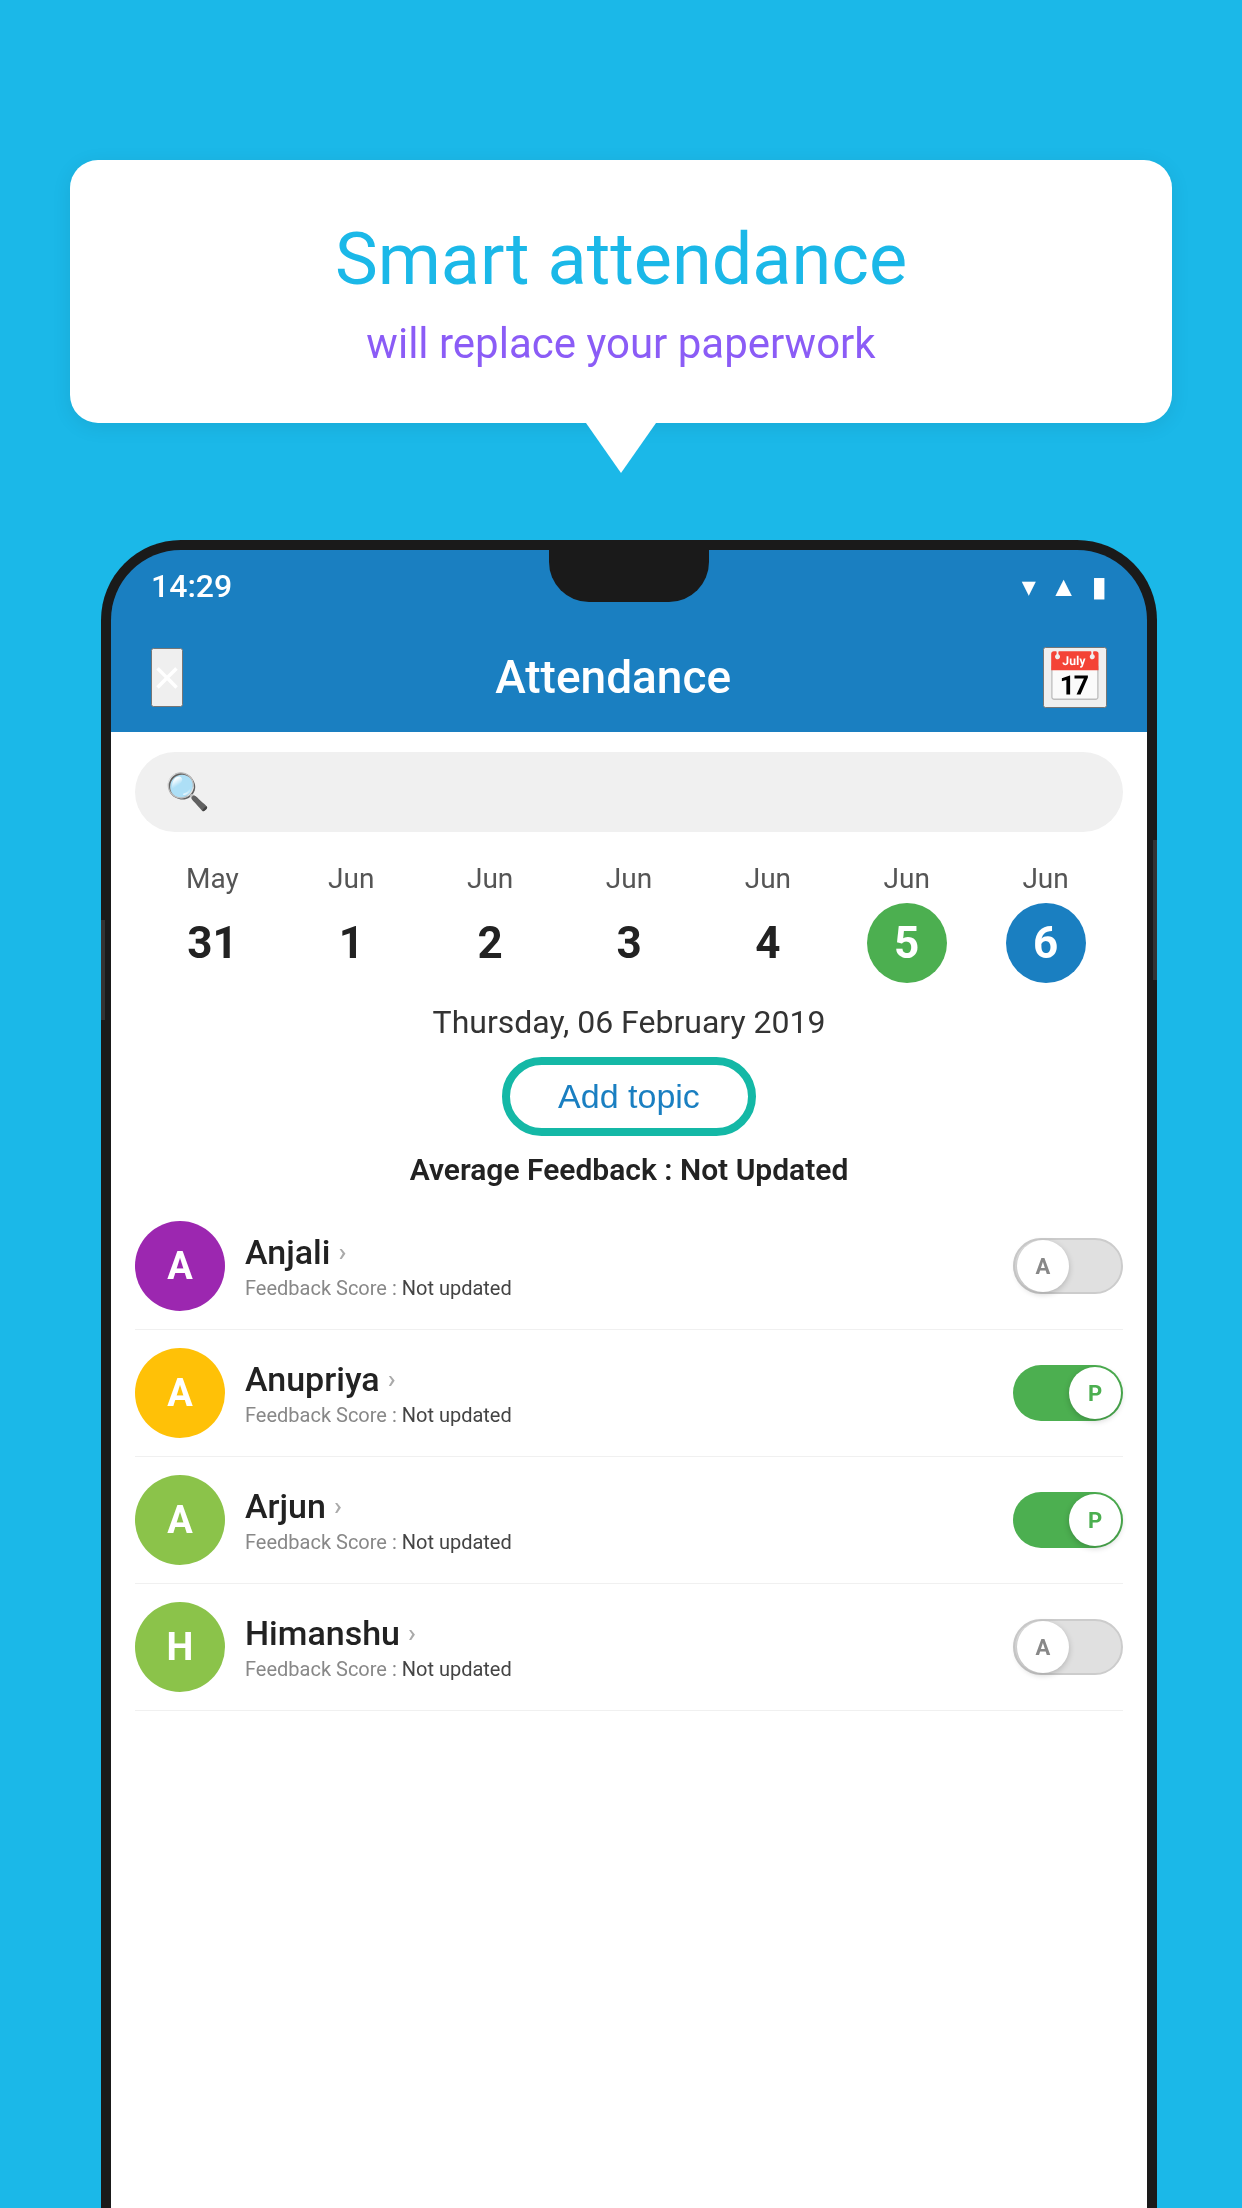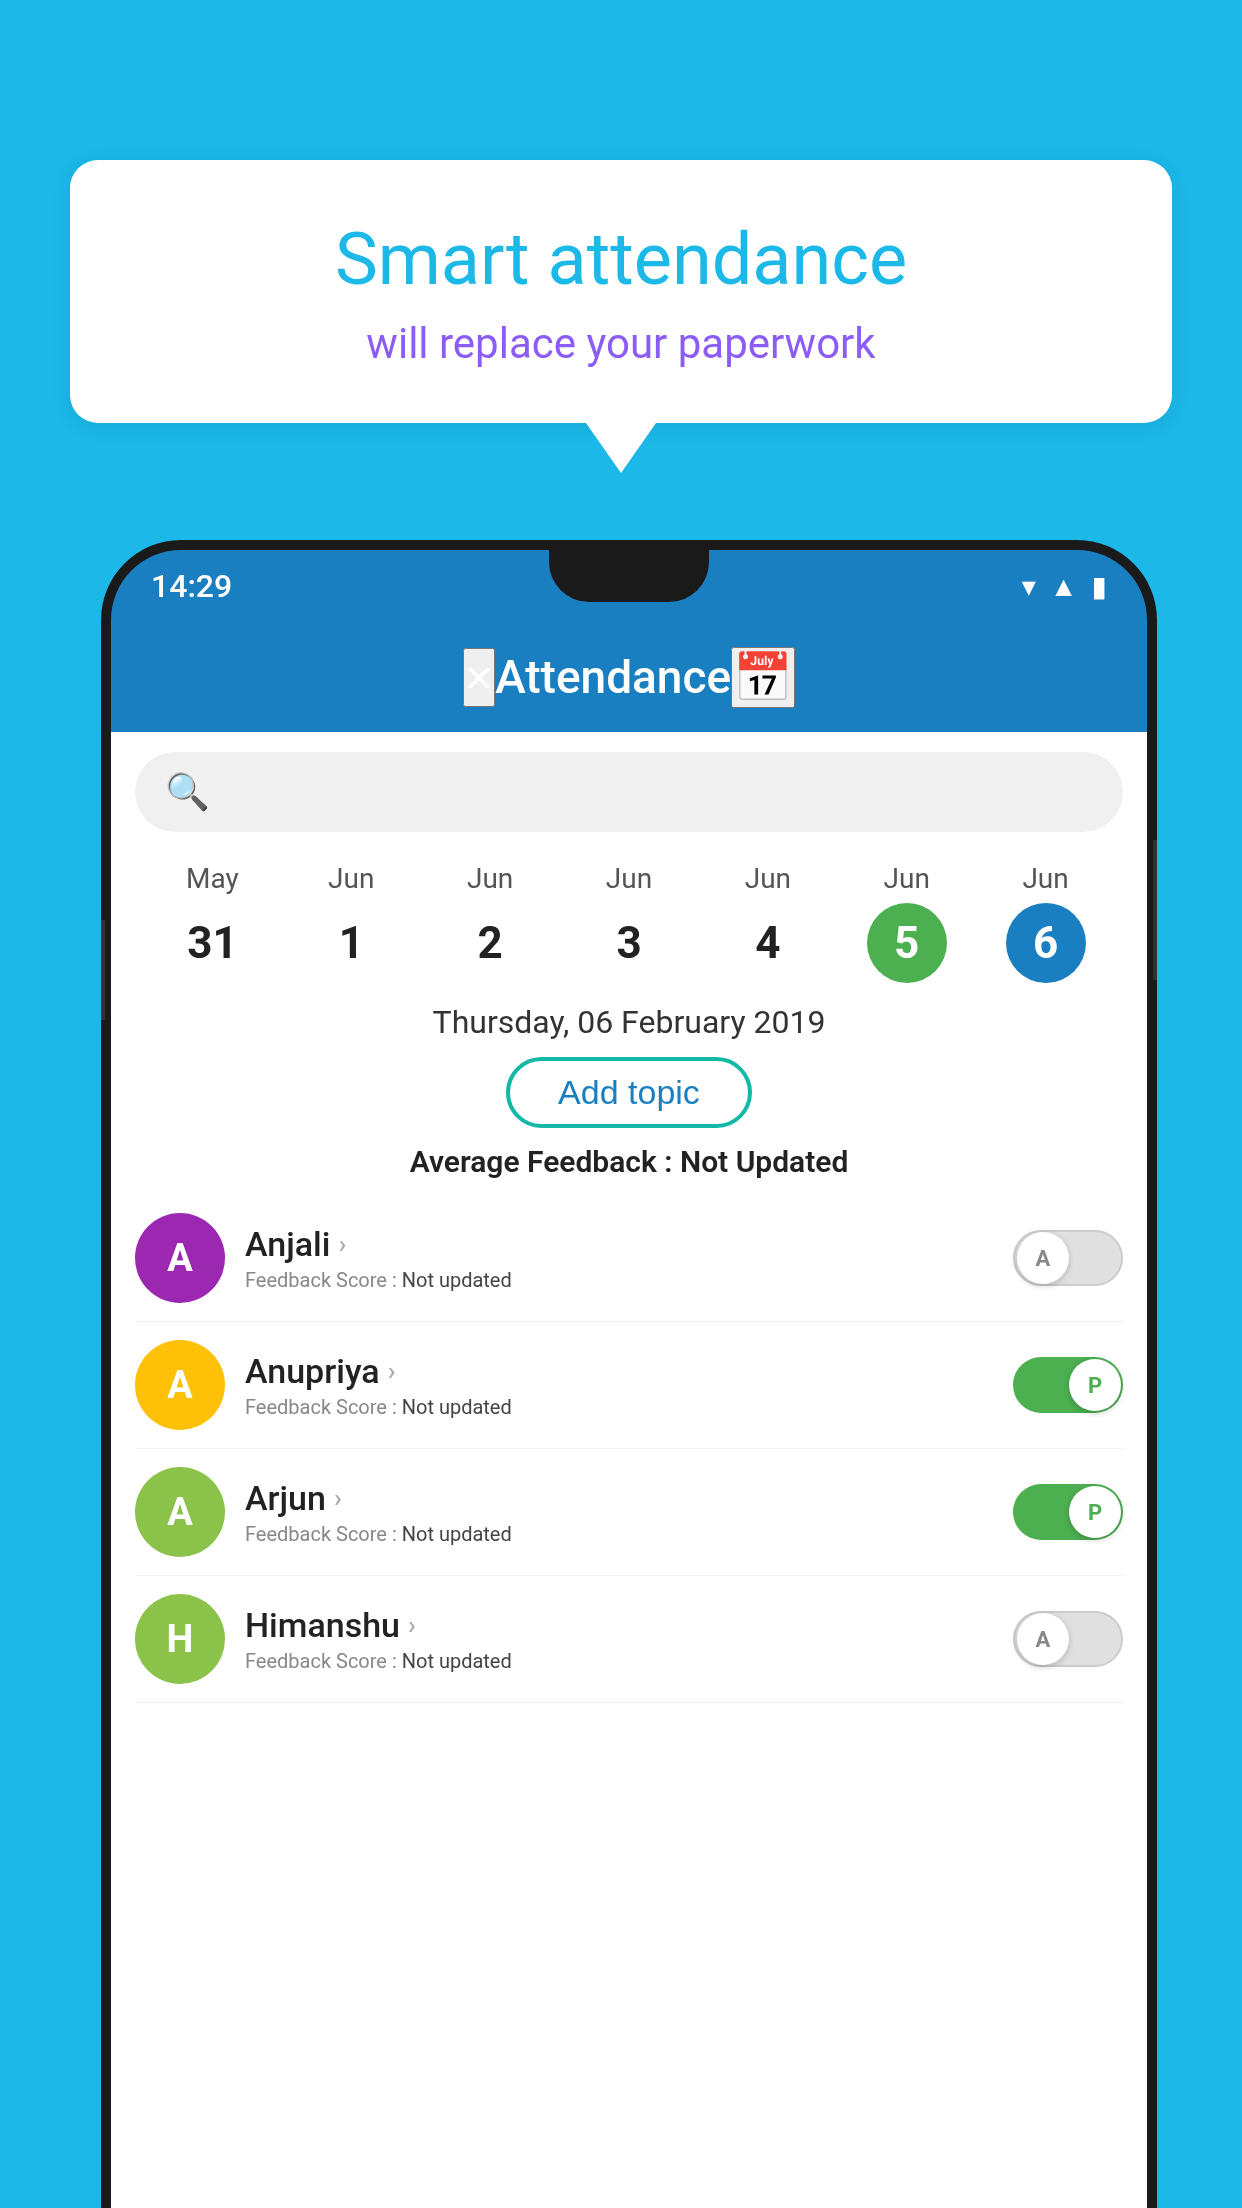--- a/index.html
+++ b/index.html
@@ -107,21 +107,21 @@
       border-radius: 0 0 40px 40px;
       z-index: 10;
     }
 
     
     .app-bar {
       background: #1a7fc1;
       height: 110px;
       display: flex;
       align-items: center;
-      justify-content: center;
+      justify-content: space-between;
       padding: 0 40px;
     }
     .app-bar-title {
       color: white;
       font-size: 46px;
       font-weight: 500;
     }
     .app-bar-btn {
       color: white;
       font-size: 48px;
@@ -205,21 +205,21 @@
       font-size: 32px;
       color: #333;
       margin: 20px 0 16px;
       font-weight: 400;
     }
 
     
     .add-topic-btn {
       display: block;
       margin: 0 auto 16px;
-      border: 4px solid #14b8a6;
+      border: 8px solid #14b8a6;
       border-radius: 40px;
       background: white;
       color: #1a7fc1;
       font-size: 34px;
       padding: 12px 48px;
       cursor: pointer;
     }
 
     
     .avg-feedback {

